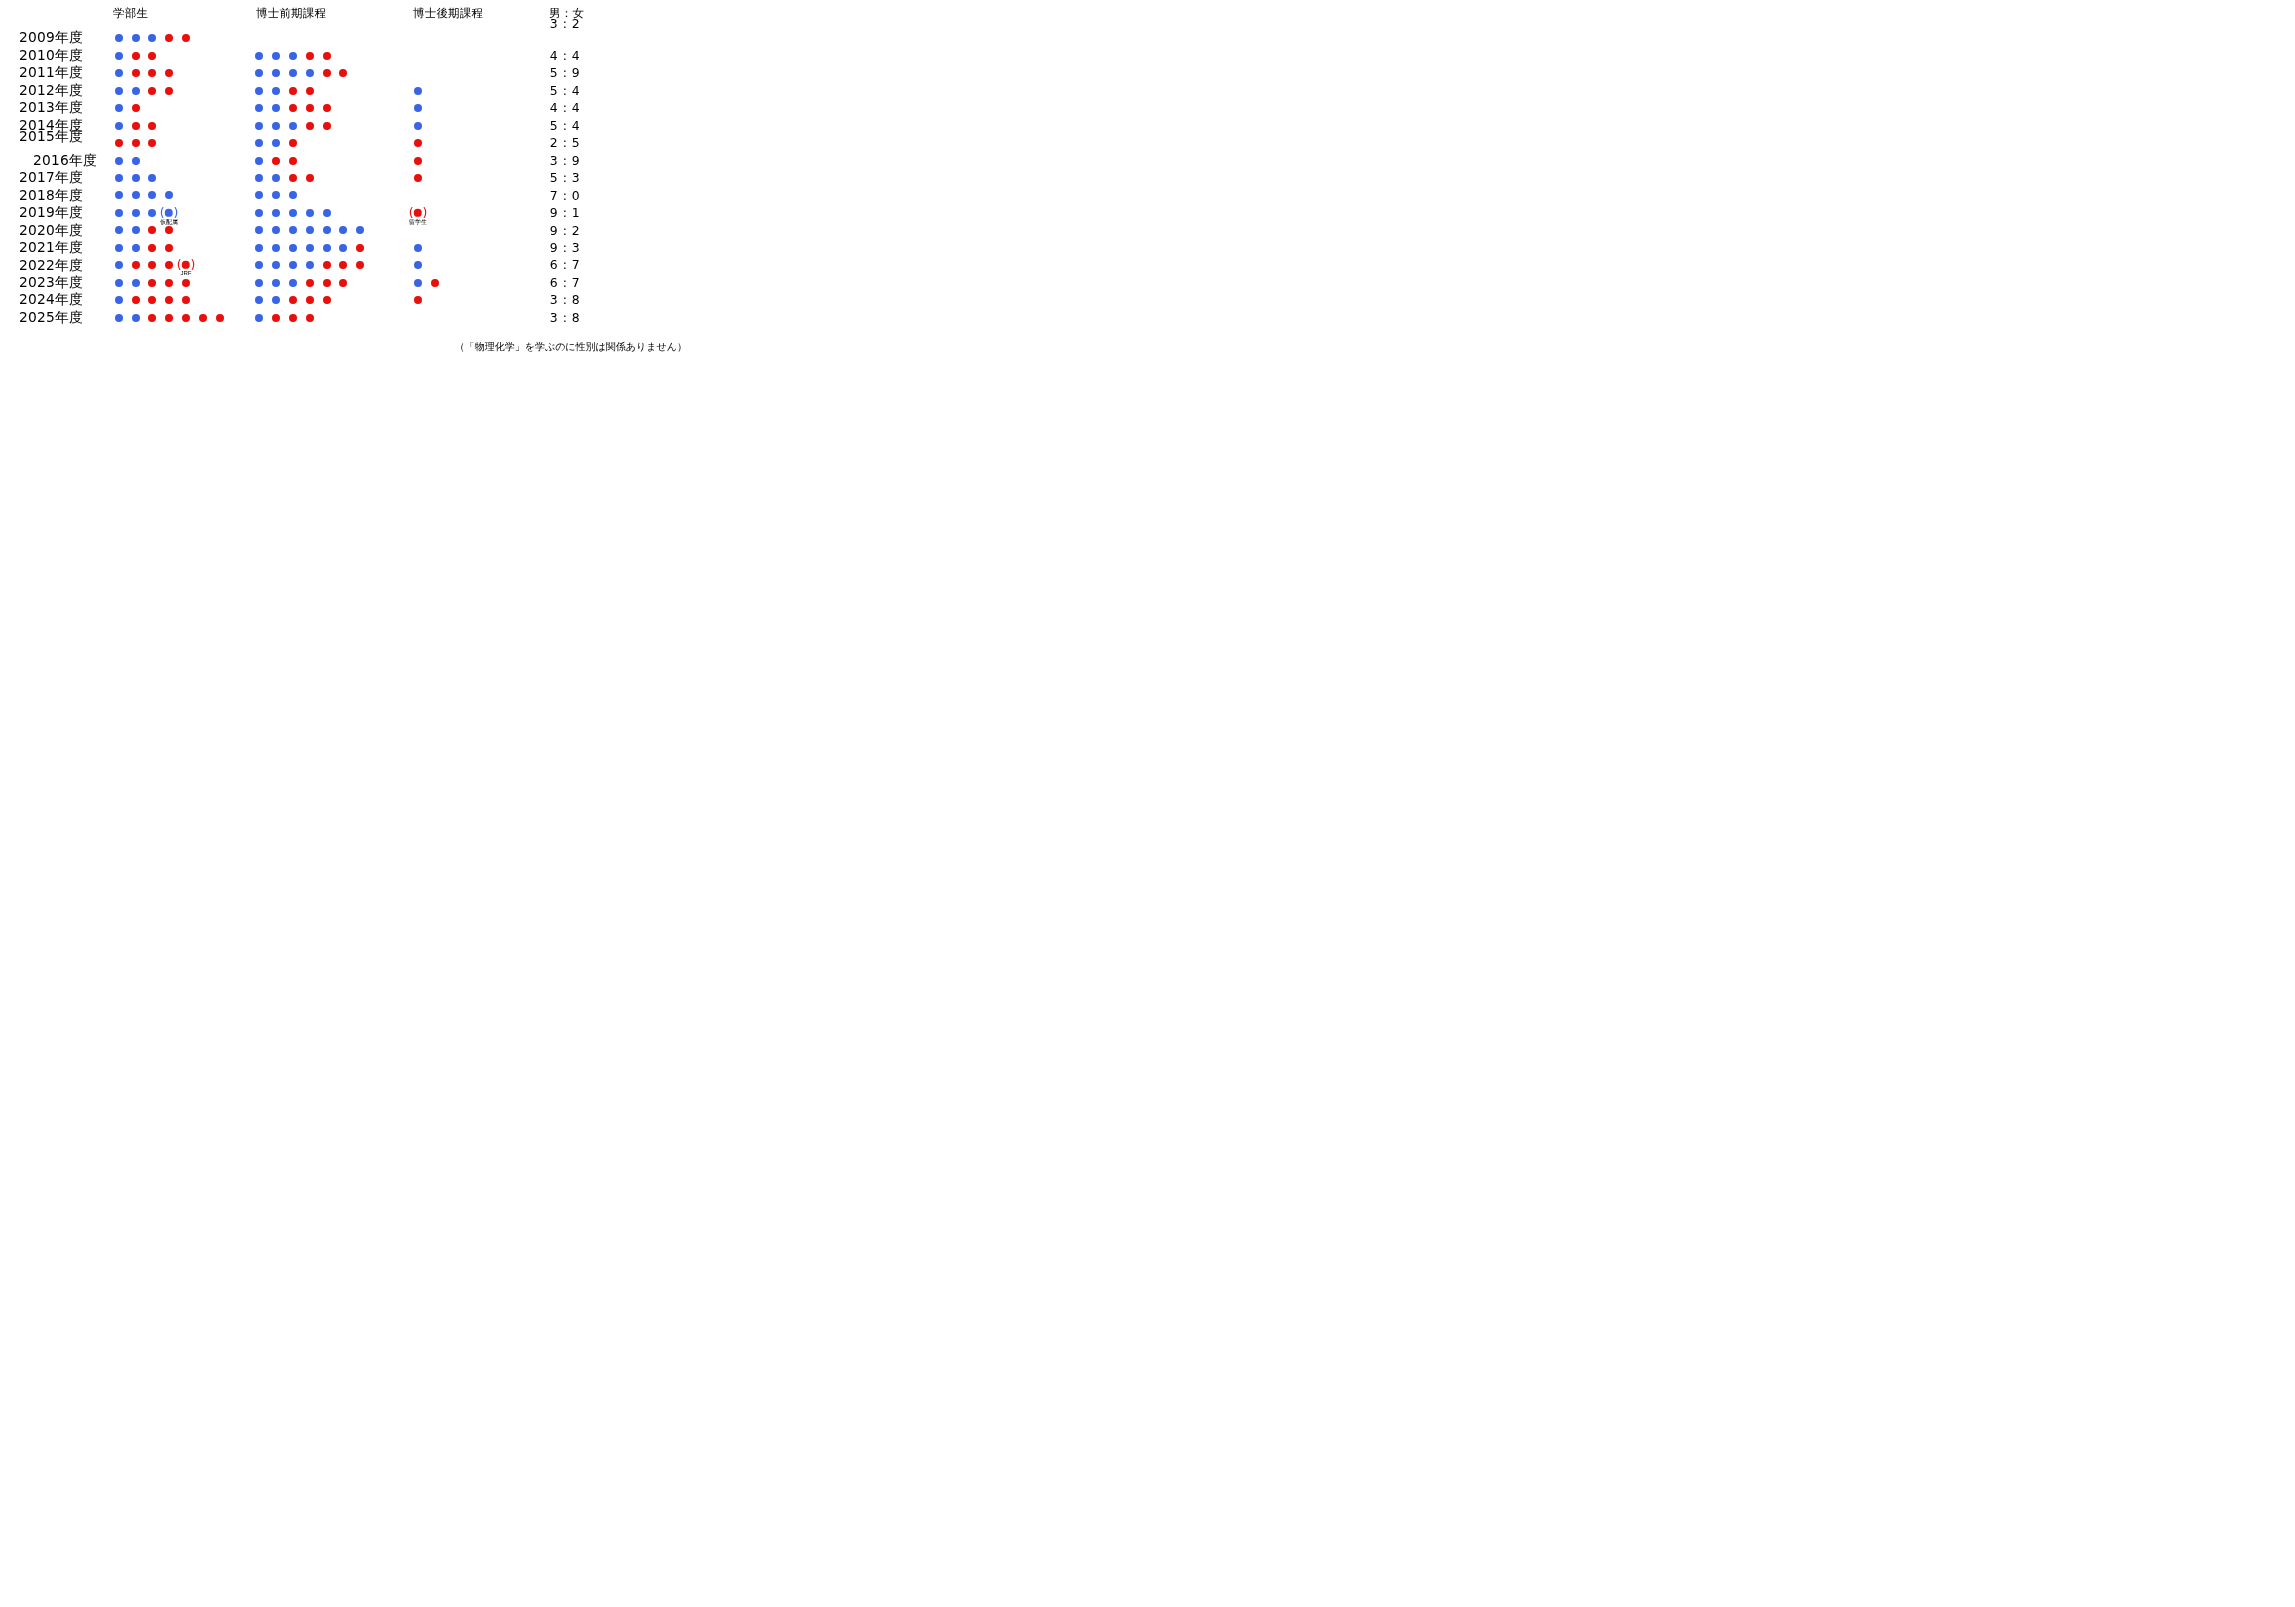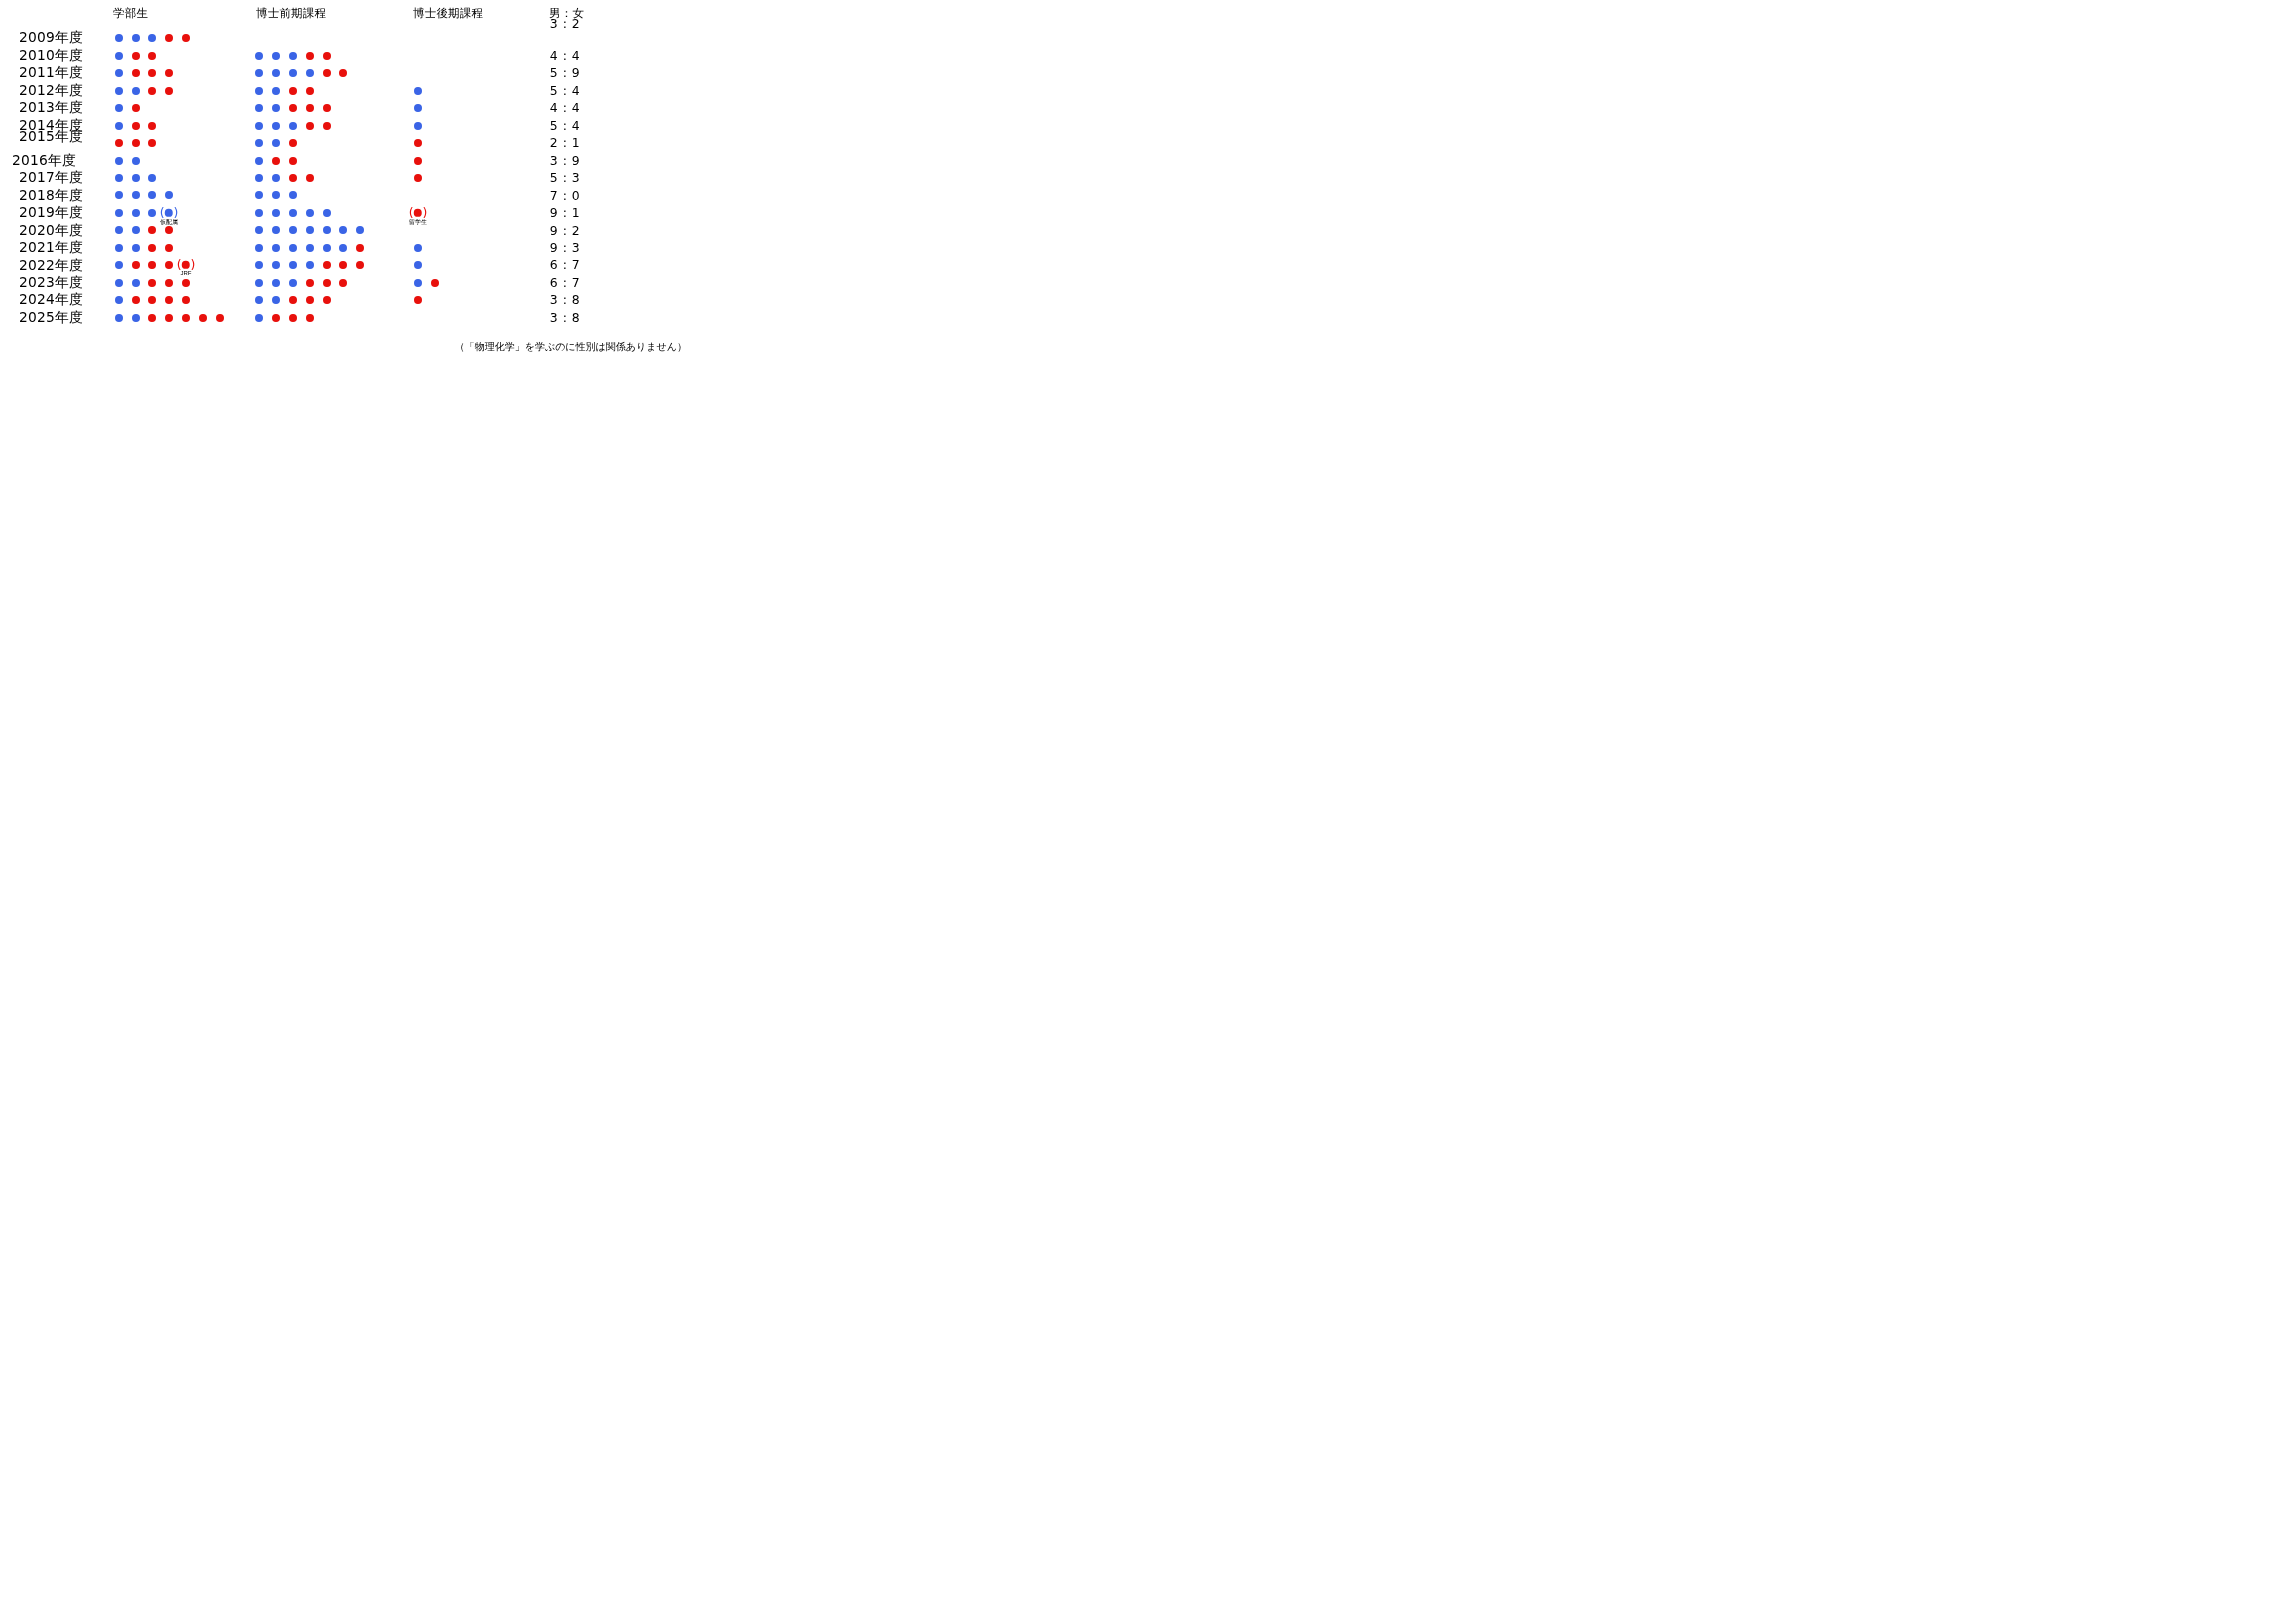--- a/index.html
+++ b/index.html
@@ -152,22 +152,22 @@
     <div class="dot" style="left: 414px; top: 122px; background: rgb(58, 100, 230);"></div>
     <div class="ratio-value num" style="left: 565px; top: 118px;">5 : 4</div>
     <div class="year-label num" style="left: 19px; top: 128px;">2015年度</div>
     <div class="dot" style="left: 115px; top: 139px; background: rgb(232, 16, 12);"></div>
     <div class="dot" style="left: 132px; top: 139px; background: rgb(232, 16, 12);"></div>
     <div class="dot" style="left: 148px; top: 139px; background: rgb(232, 16, 12);"></div>
     <div class="dot" style="left: 255px; top: 139px; background: rgb(58, 100, 230);"></div>
     <div class="dot" style="left: 272px; top: 139px; background: rgb(58, 100, 230);"></div>
     <div class="dot" style="left: 289px; top: 139px; background: rgb(232, 16, 12);"></div>
     <div class="dot" style="left: 414px; top: 139px; background: rgb(232, 16, 12);"></div>
-    <div class="ratio-value num" style="left: 565px; top: 135px;">2 : 1</div>
-    <div class="year-label num" style="left: 12px; top: 152px; text-align: center;">2016年度</div>
+    <div class="ratio-value num" style="left: 565px; top: 135px;">2 : 5</div>
+    <div class="year-label num" style="left: 33px; top: 152px; text-align: center;">2016年度</div>
     <div class="dot" style="left: 115px; top: 157px; background: rgb(58, 100, 230);"></div>
     <div class="dot" style="left: 132px; top: 157px; background: rgb(58, 100, 230);"></div>
     <div class="dot" style="left: 255px; top: 157px; background: rgb(58, 100, 230);"></div>
     <div class="dot" style="left: 272px; top: 157px; background: rgb(232, 16, 12);"></div>
     <div class="dot" style="left: 289px; top: 157px; background: rgb(232, 16, 12);"></div>
     <div class="dot" style="left: 414px; top: 157px; background: rgb(232, 16, 12);"></div>
     <div class="ratio-value num" style="left: 565px; top: 153px;">3 : 9</div>
     <div class="year-label num" style="left: 19px; top: 169px;">2017年度</div>
     <div class="dot" style="left: 115px; top: 174px; background: rgb(58, 100, 230);"></div>
     <div class="dot" style="left: 132px; top: 174px; background: rgb(58, 100, 230);"></div>

